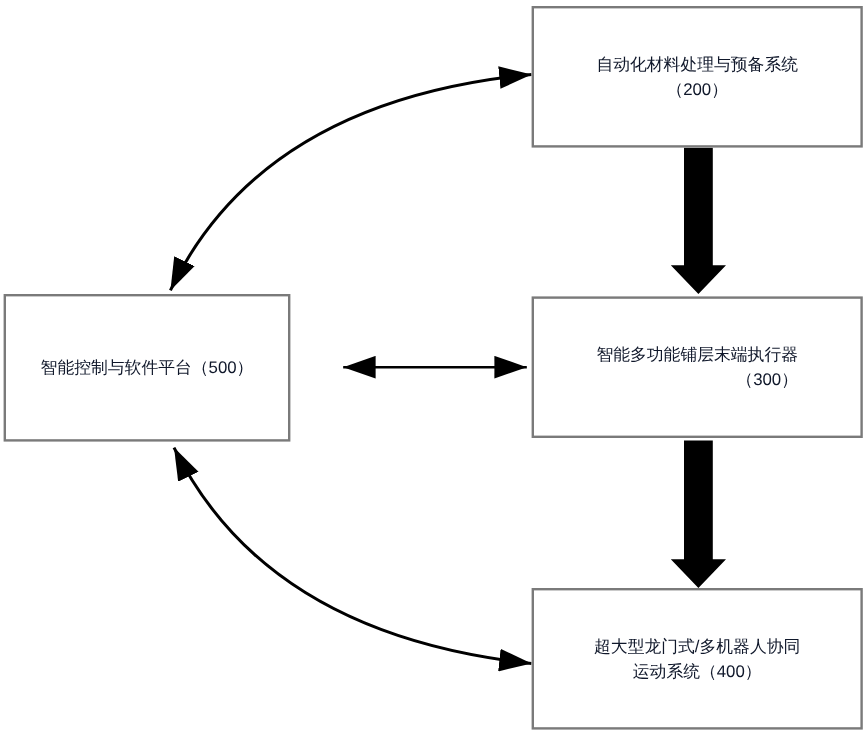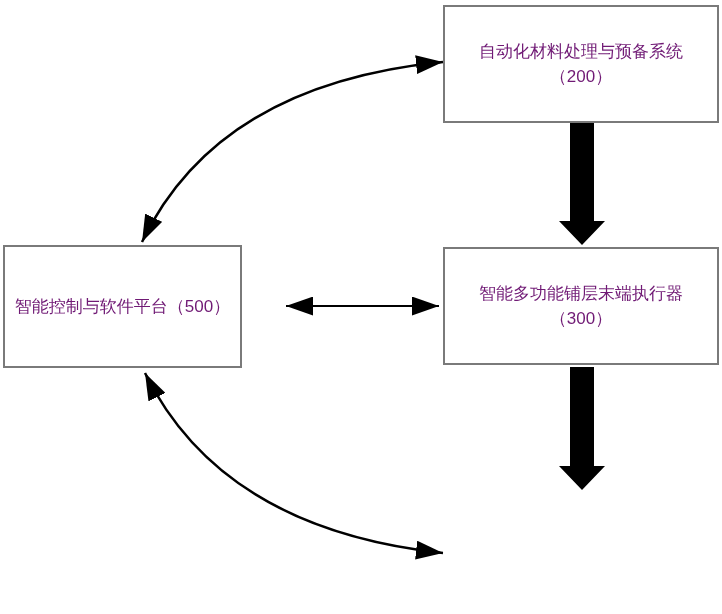--- a/index.html
+++ b/index.html
@@ -25,30 +25,30 @@
   }
   .node {
     position: absolute;
     box-sizing: border-box;
     border: 2px solid #7a7a7a;
     background: #ffffff;
     display: flex;
     align-items: center;
     justify-content: center;
     text-align: center;
-    color: #701a75;
-    font-size: 17px;
+    color: #0f172a;
+    font-size: 14px;
     line-height: 1.5;
   }
   .node .label {
     white-space: pre-line;
     padding: 0 8px;
   }
   .node-200 { left: 443px; top: 5px;   width: 276px; height: 118px; }
-  .node-300 { left: 443px; top: 247px; width: 276px; height: 118px; }
+  .node-300 { left: 443px; top: 247px; width: 276px; height: 118px; text-align: right; }
   .node-400 { left: 443px; top: 490px; width: 276px; height: 118px; }
   .node-500 { left: 3px;   top: 245px; width: 239px; height: 123px; }
 </style>
 </head>
 <body>
 
 <div class="canvas">
 
   <svg class="arrow-layer" width="722" height="614" viewBox="0 0 722 614" xmlns="http://www.w3.org/2000/svg">
     <defs>
@@ -71,18 +71,22 @@
   <div class="node node-200">
     <span class="label">自动化材料处理与预备系统
 （200）</span>
   </div>
 
   <div class="node node-300">
     <span class="label">智能多功能铺层末端执行器
 （300）</span>
   </div>
 
+  <div class="node node-400">
+    <span class="label">超大型龙门式/多机器人协同
+运动系统（400）</span>
+  </div>
 
   <div class="node node-500">
     <span class="label">智能控制与软件平台（500）</span>
   </div>
 
 </div>
 
 </body></html>

